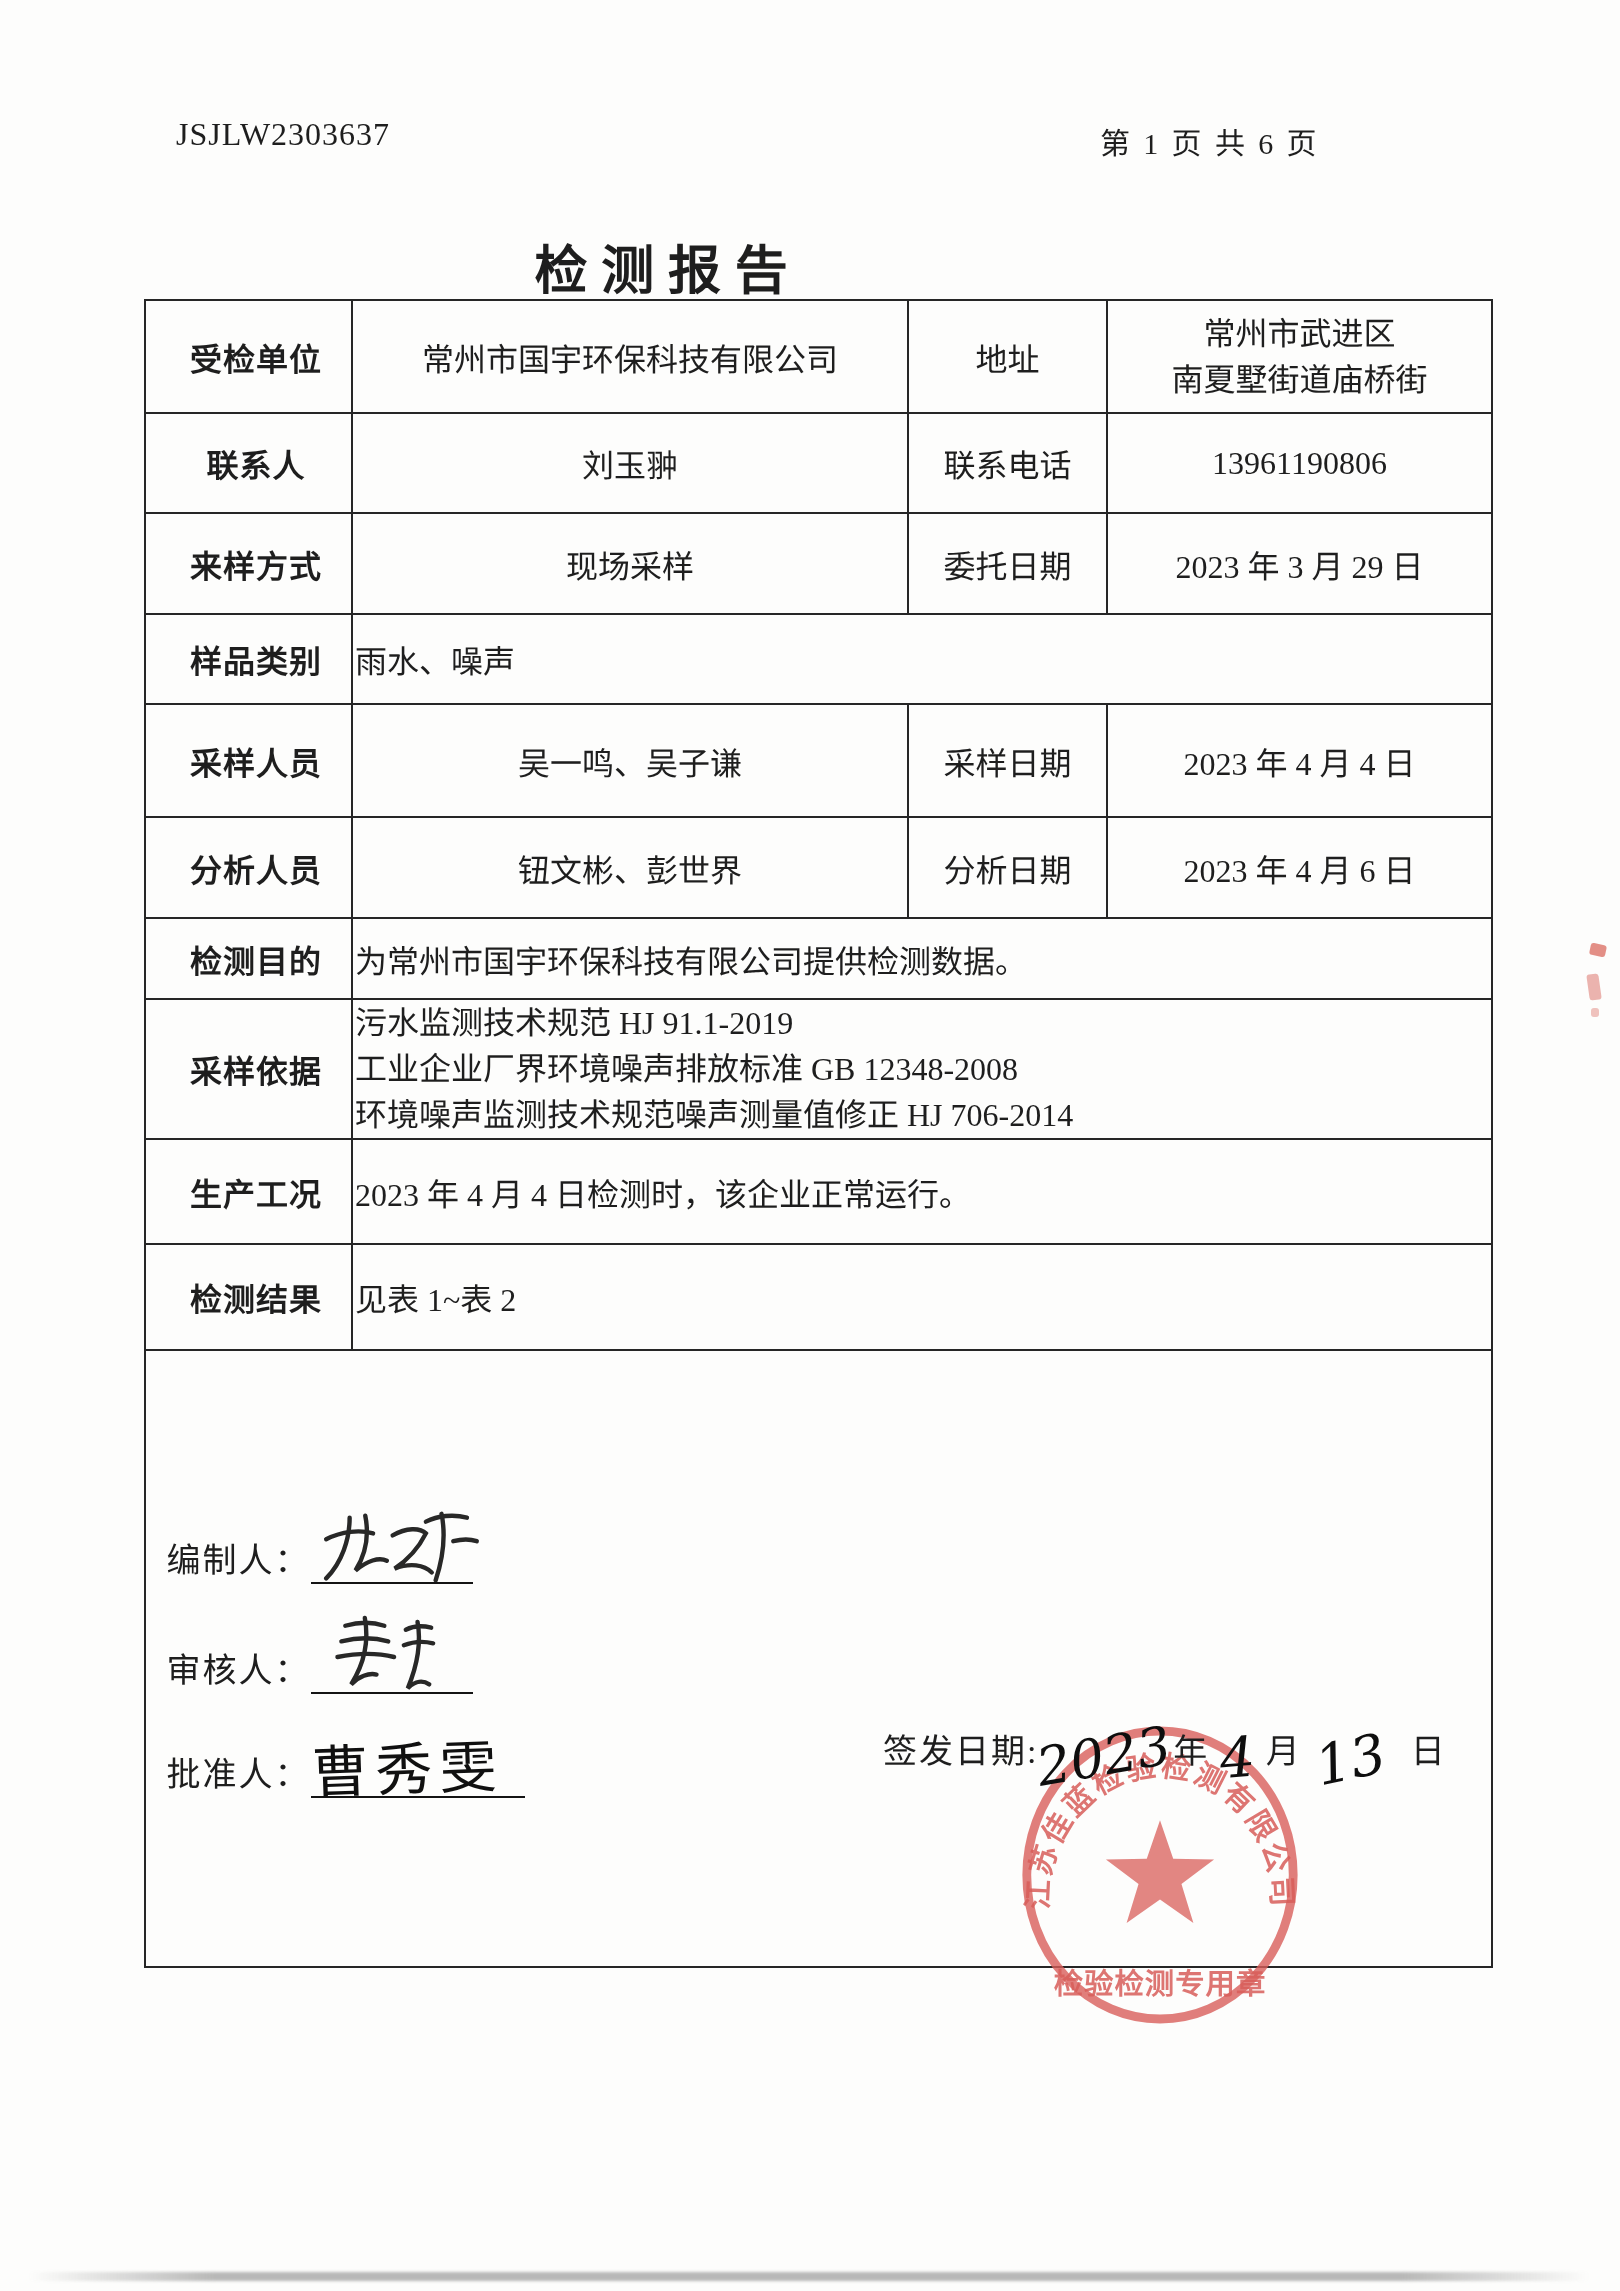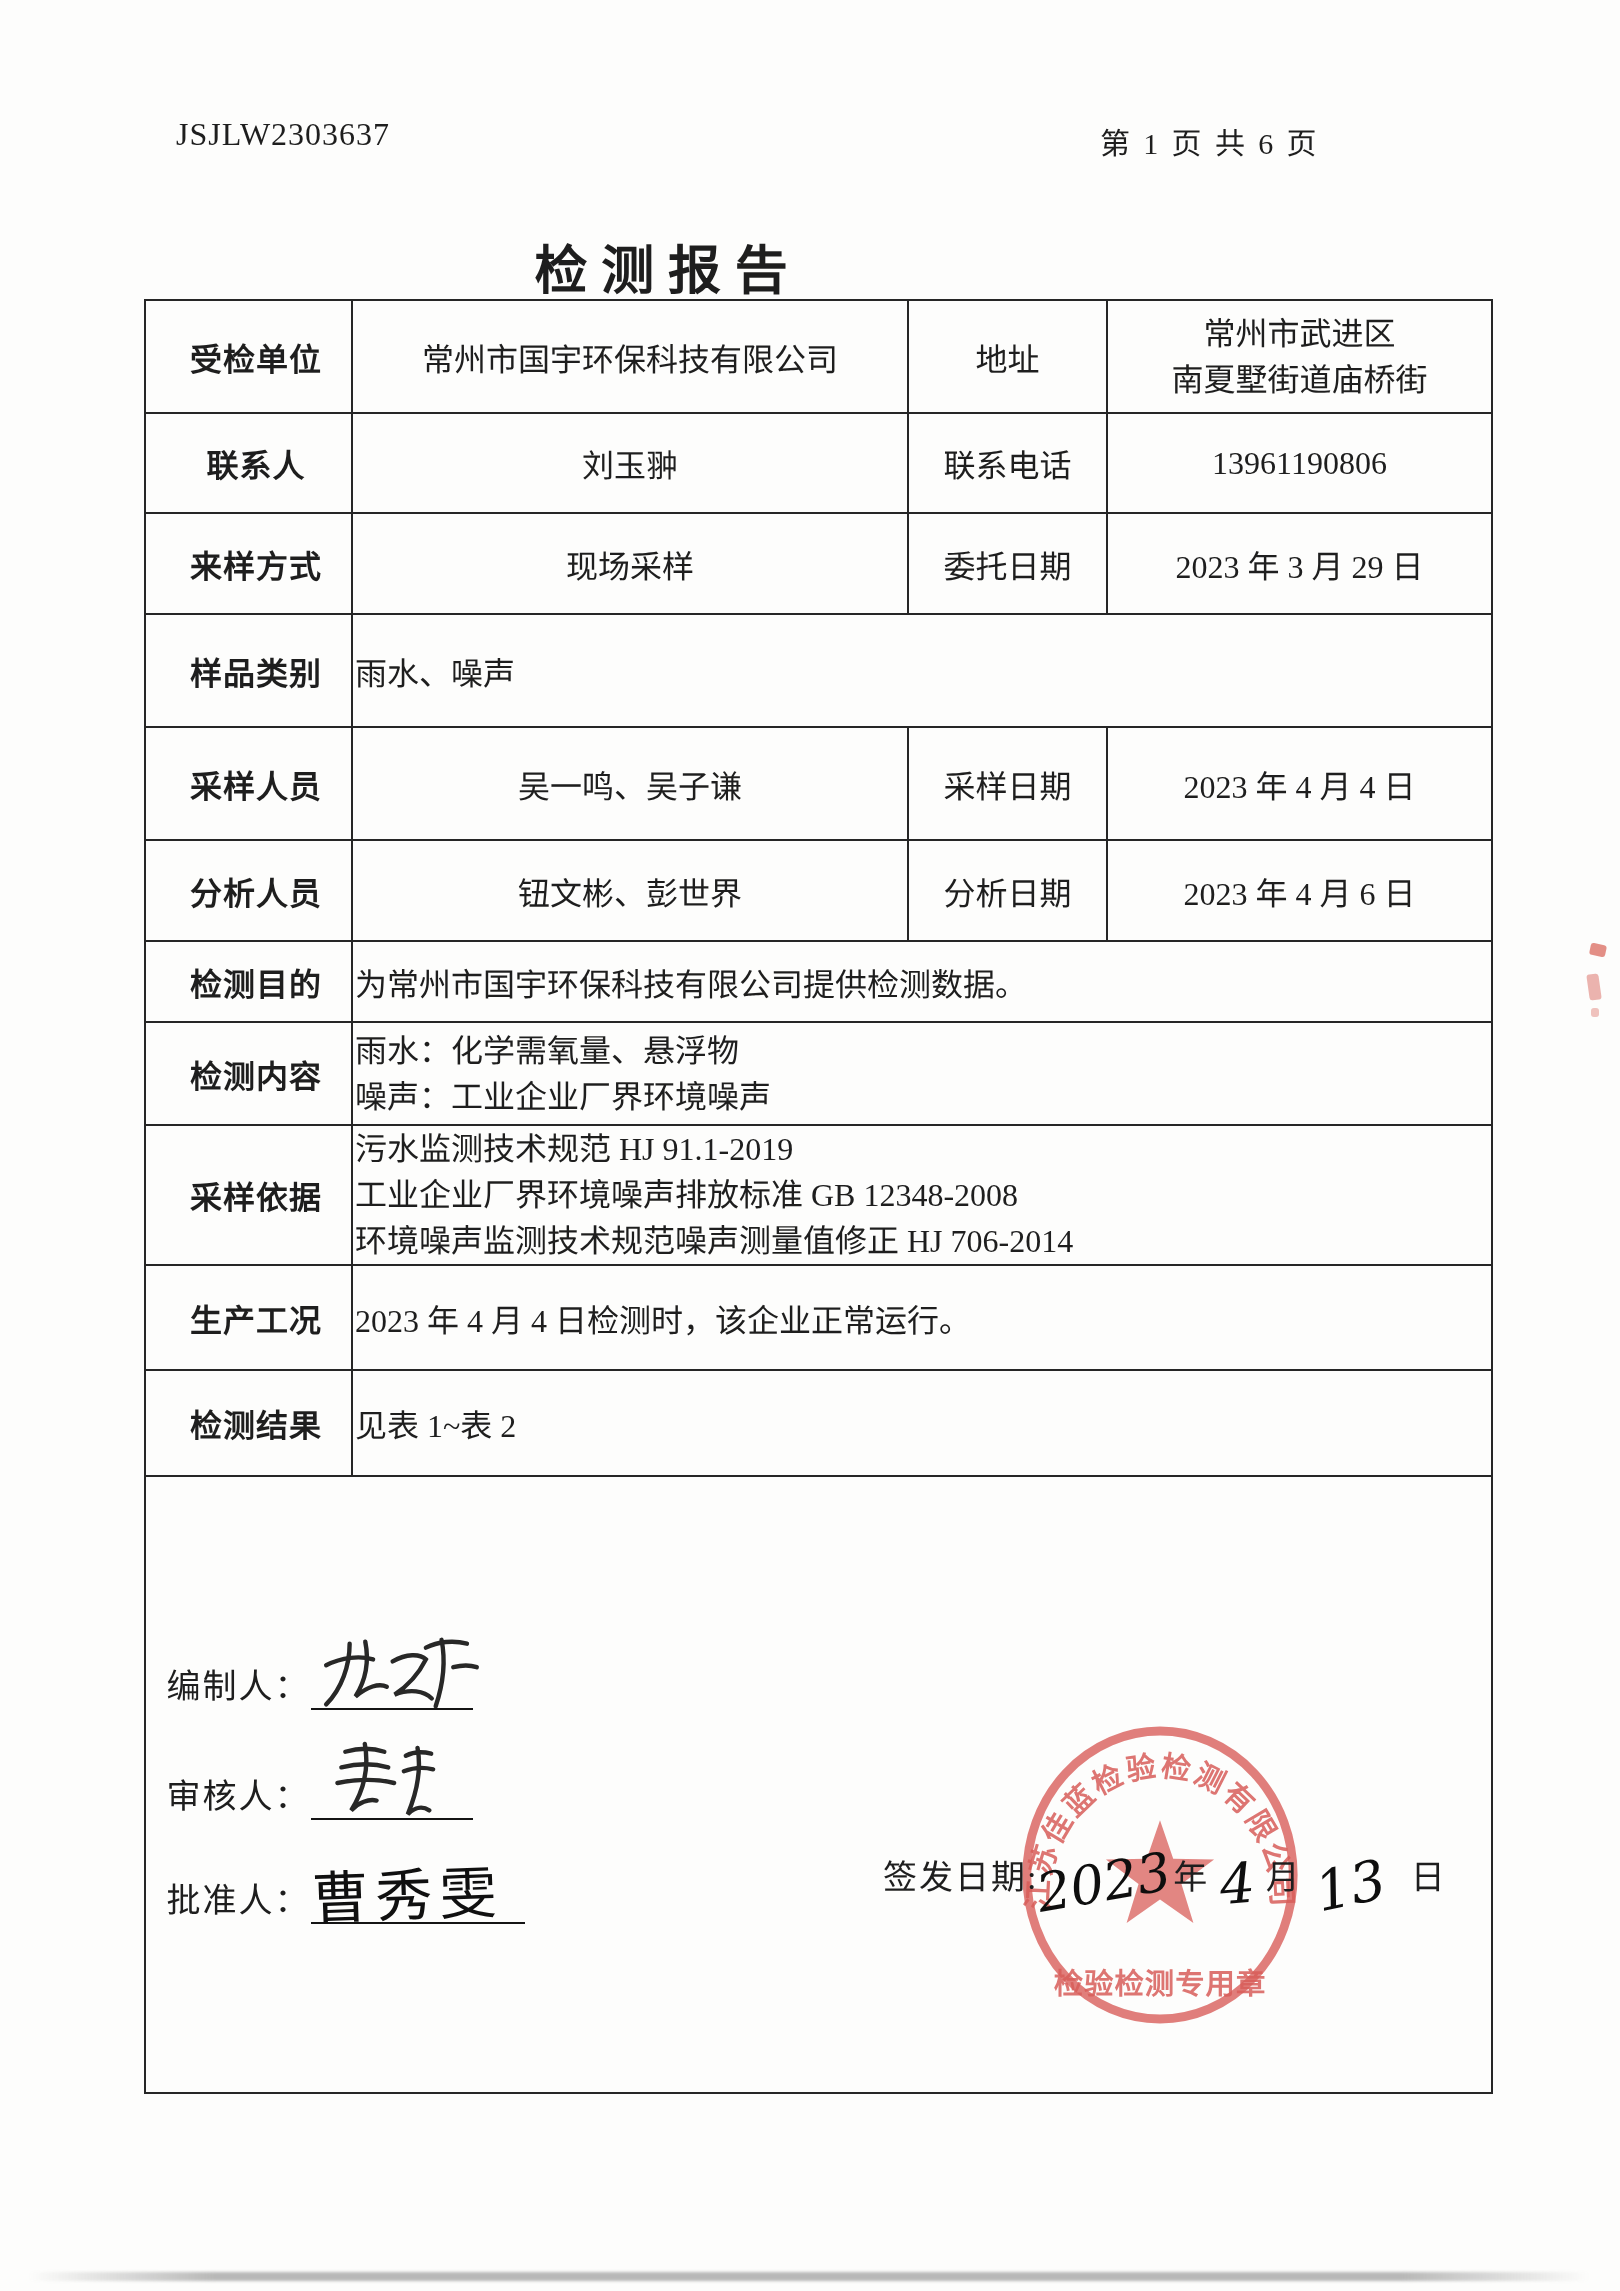--- a/index.html
+++ b/index.html
@@ -27,21 +27,21 @@
   }
   .report-table td{
     border:2.5px solid #262626;
     font-size:32px;
     padding:0;
     vertical-align:middle;
     overflow:hidden;
   }
   .report-table{border:2.9px solid #1f1f1f;}
   col.c1{width:207px}col.c2{width:556px}col.c3{width:199px}col.c4{width:385px}
-  tr.rh1{height:113px}tr.rh2{height:100px}tr.rh3{height:101px}tr.rh4{height:113px}
+  tr.rh1{height:113px}tr.rh2{height:100px}tr.rh3{height:101px}tr.rh4{height:90px}
   tr.rh5{height:113px}tr.rh6{height:101px}tr.rh7{height:81px}tr.rh8{height:103px}
   tr.rh9{height:130px}tr.rh10{height:105px}tr.rh11{height:106px}tr.rh12{height:617px}
   td.lab{text-align:center;padding-left:15px;letter-spacing:1px;font-weight:bold;}
   td.val{text-align:center;}
   td.val-left{text-align:left;padding-left:2px;}
   .cell-line{line-height:46px;}
   
   td.sig-cell{position:relative;}
   .sig-block{position:absolute;left:20.6px;white-space:nowrap;z-index:2;}
   .sig-label{font-size:34px;letter-spacing:2px;vertical-align:baseline;}
@@ -146,27 +146,20 @@
       <td class="val">钮文彬、彭世界</td>
       <td class="val">分析日期</td>
       <td class="val">2023 年 4 月 6 日</td>
     </tr>
 
     <tr class="rh7">
       <td class="lab">检测目的</td>
       <td class="val-left" colspan="3">为常州市国宇环保科技有限公司提供检测数据。</td>
     </tr>
 
-    <tr class="rh8">
-      <td class="lab">检测内容</td>
-      <td class="val-left" colspan="3">
-        <div class="cell-line">雨水：化学需氧量、悬浮物</div>
-        <div class="cell-line">噪声：工业企业厂界环境噪声</div>
-      </td>
-    </tr>
 
     <tr class="rh9">
       <td class="lab">采样依据</td>
       <td class="val-left" colspan="3">
         <div class="cell-line">污水监测技术规范 HJ 91.1-2019</div>
         <div class="cell-line">工业企业厂界环境噪声排放标准 GB 12348-2008</div>
         <div class="cell-line">环境噪声监测技术规范噪声测量值修正 HJ 706-2014</div>
       </td>
     </tr>
 

